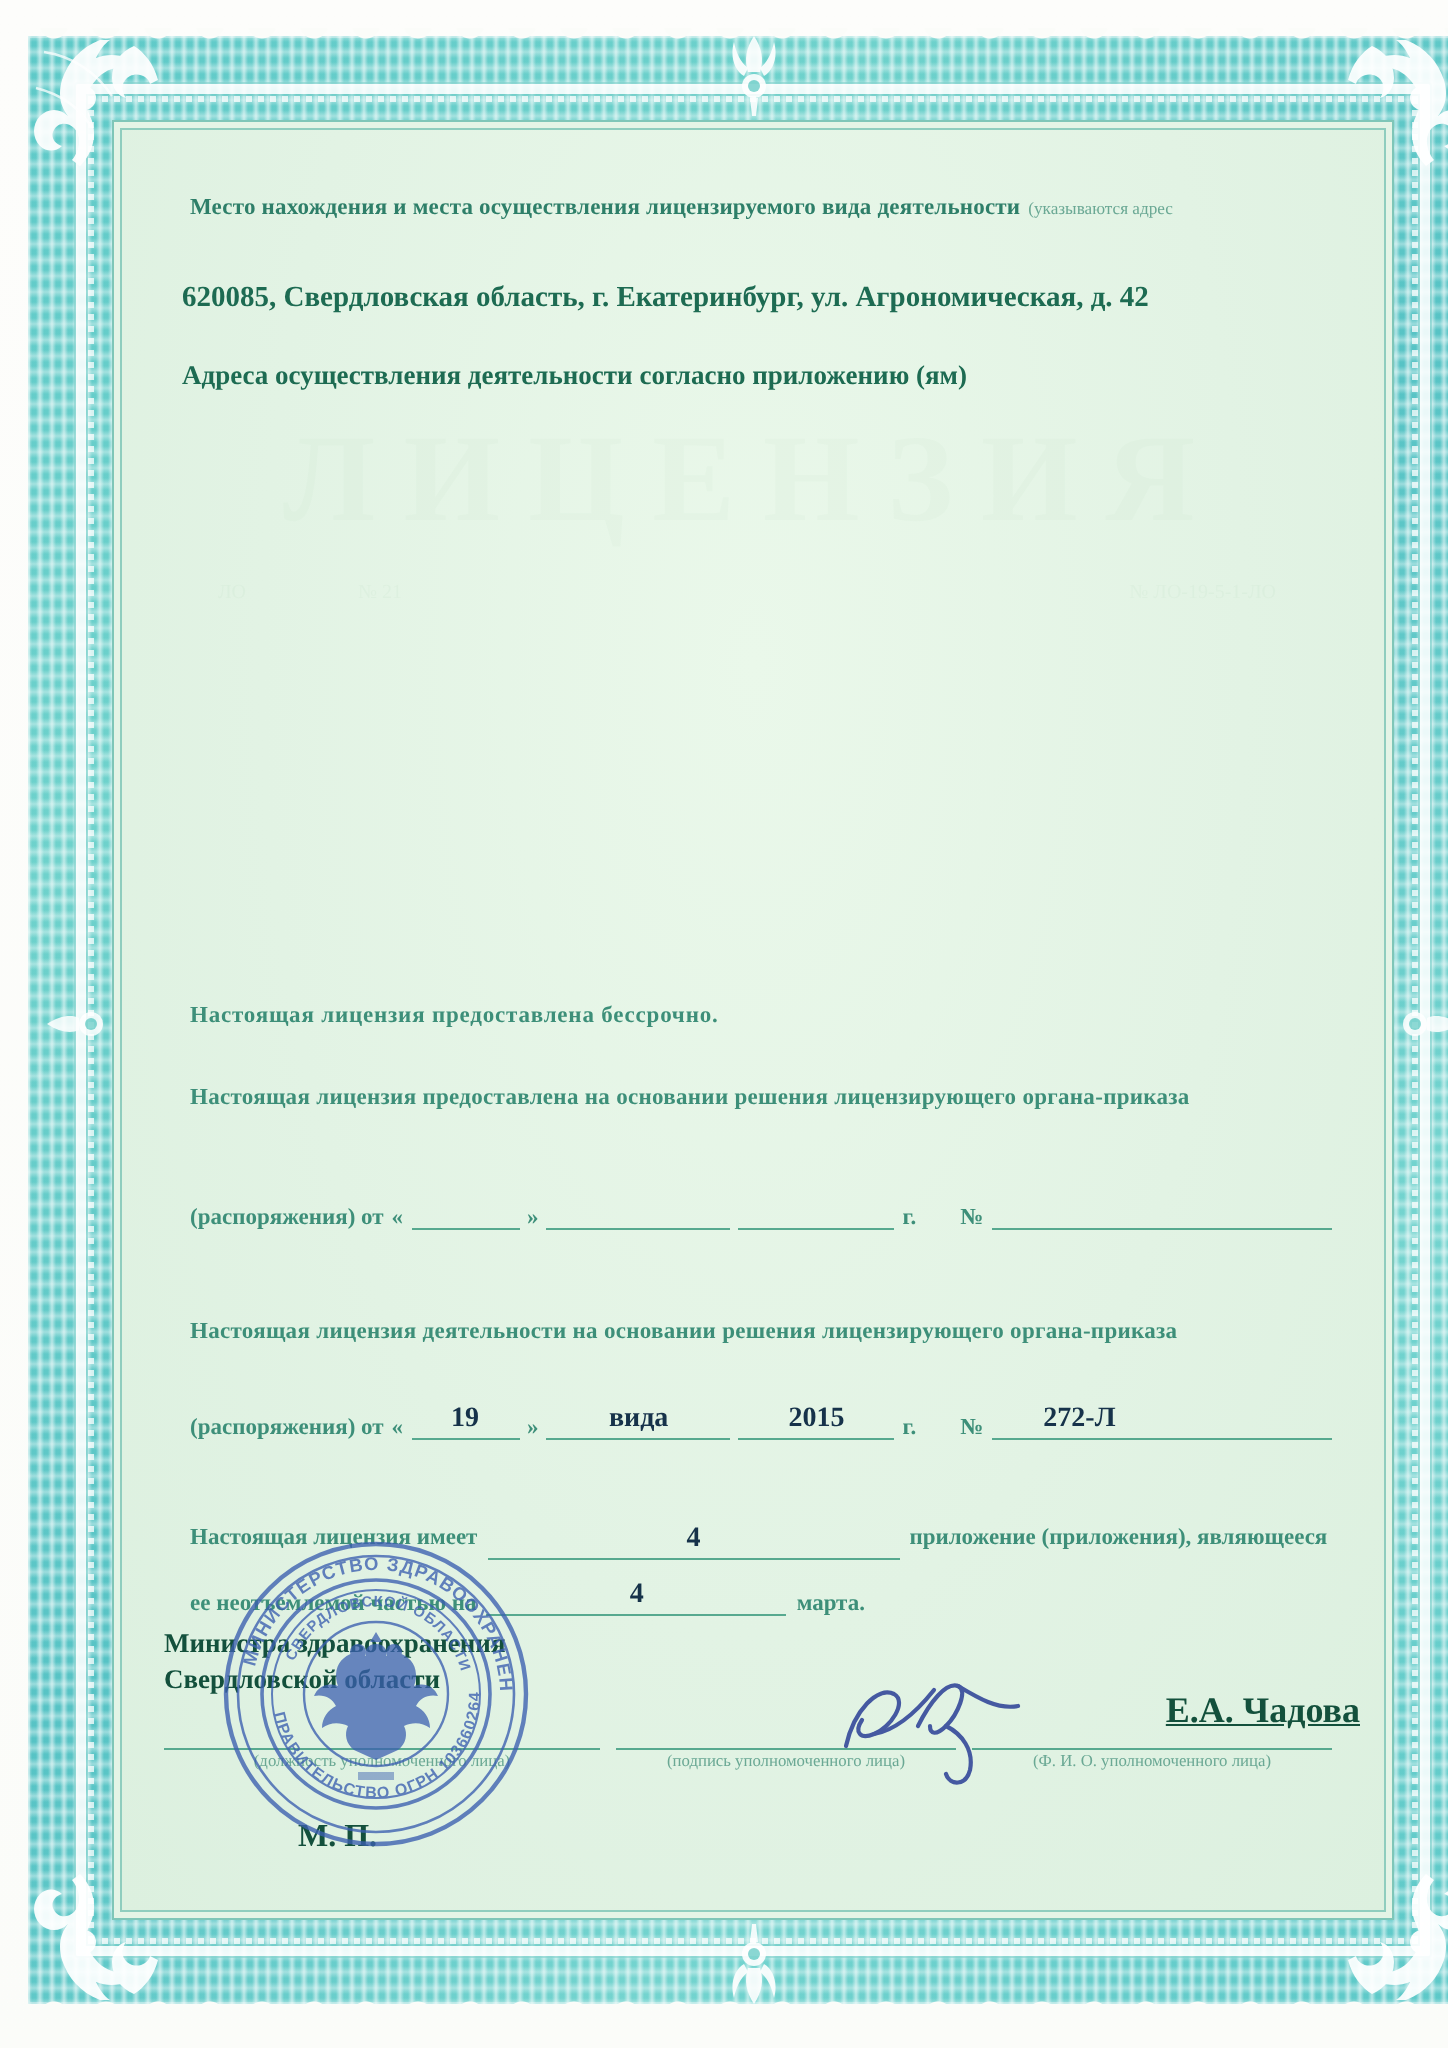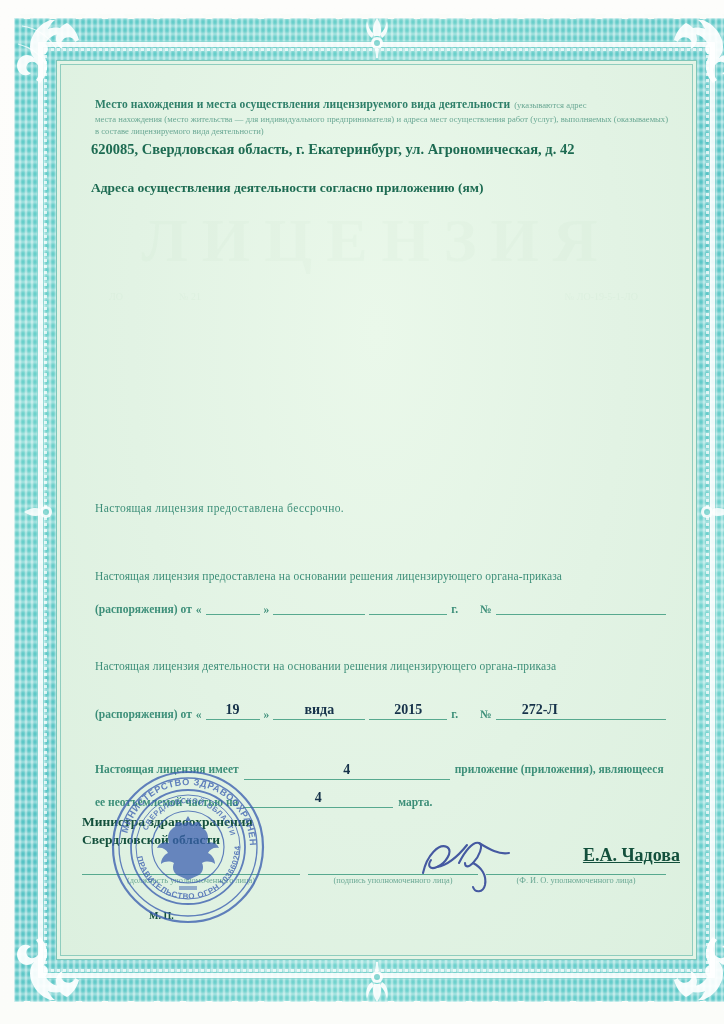--- a/index.html
+++ b/index.html
@@ -189,24 +189,24 @@
     font-size: 13.5px;
     color: #1d6b52;
     white-space: nowrap;
   }
 
   .para {
     position: absolute;
     left: 34px; right: 26px;
     font-size: 11.5px;
     color: #3d8f79;
-    font-weight: normal;
+    font-weight: bold;
   }
   .p-perpetual { top: 437px; letter-spacing: 0.4px; }
-  .p-granted   { top: 505px; letter-spacing: 0.15px; text-align: justify; }
+  .p-granted   { top: 478px; letter-spacing: 0.15px; text-align: justify; }
   .p-reissued  { top: 595px; letter-spacing: 0.15px; text-align: justify; }
 
   .line-row {
     position: absolute;
     left: 34px; right: 26px;
     font-size: 11.5px;
     font-weight: bold;
     color: #3d8f79;
     display: flex;
     align-items: flex-end;
@@ -287,21 +287,21 @@
     color: #6aa894;
   }
   .sig-cell { border-top: 1px solid #57a98f; padding-top: 1px; text-align: center; }
   .sc-1 { flex: 0 0 218px; }
   .sc-2 { flex: 0 0 170px; }
   .sc-3 { flex: 1 1 auto; }
   .mp {
     position: absolute;
     left: 88px; top: 845px;
     font-weight: bold;
-    font-size: 10px;
+    font-size: 16px;
     color: #13503c;
   }
 
   
   .seal {
     position: absolute;
     left: 48px; top: 703px;
     width: 158px; height: 158px;
     pointer-events: none;
     opacity: 0.78;
@@ -418,21 +418,20 @@
       <div class="bleed-line" style="top:226px; left:48px;">ЛО</div>
       <div class="bleed-line" style="top:226px; left:118px;">№ 21</div>
       <div class="bleed-line" style="top:226px; right:54px;">№ ЛО-19-5-1-ЛО</div>
     </div>
 
     <div class="content">
 
       <div class="heading-row">
         <span class="heading-bold">Место нахождения и места осуществления лицензируемого вида деятельности</span>
         <span class="heading-note">(указываются адрес</span>
-        <span class="heading-sub">места нахождения (место жительства — для индивидуального предпринимателя) и адреса мест осуществления работ (услуг), выполняемых (оказываемых) в составе лицензируемого вида деятельности)</span>
       </div>
 
       <div class="addr-line">620085, Свердловская область, г. Екатеринбург, ул. Агрономическая, д. 42</div>
       <div class="addr-note">Адреса осуществления деятельности согласно приложению (ям)</div>
 
       <div class="para p-perpetual">Настоящая лицензия предоставлена  бессрочно.</div>
 
       <div class="para p-granted">Настоящая лицензия предоставлена  на  основании  решения  лицензирующего  органа-приказа</div>
       <div class="line-row r-granted">
         <span class="lbl-g">(распоряжения)  от</span>

